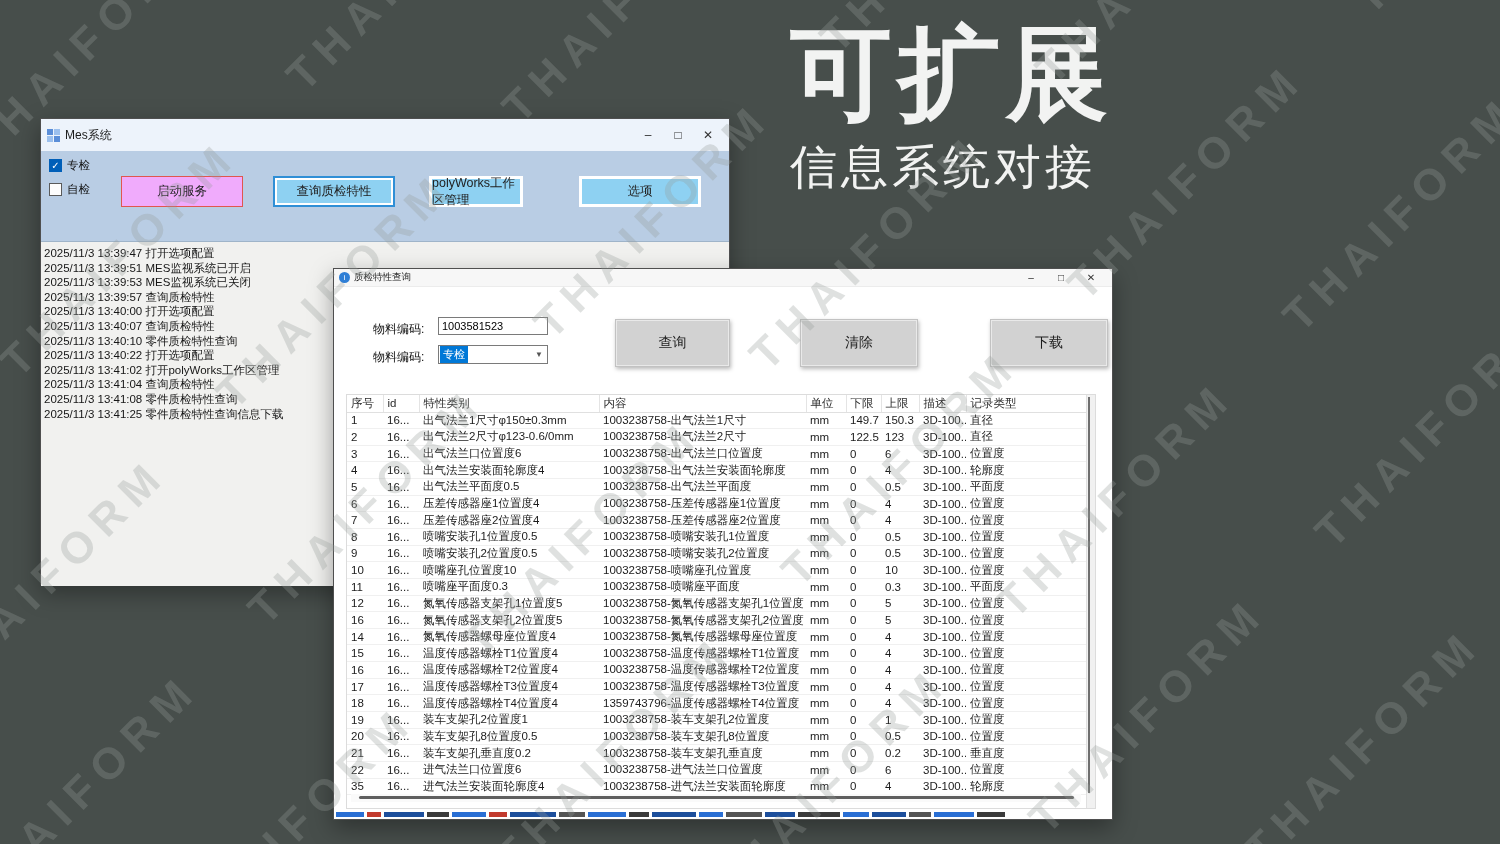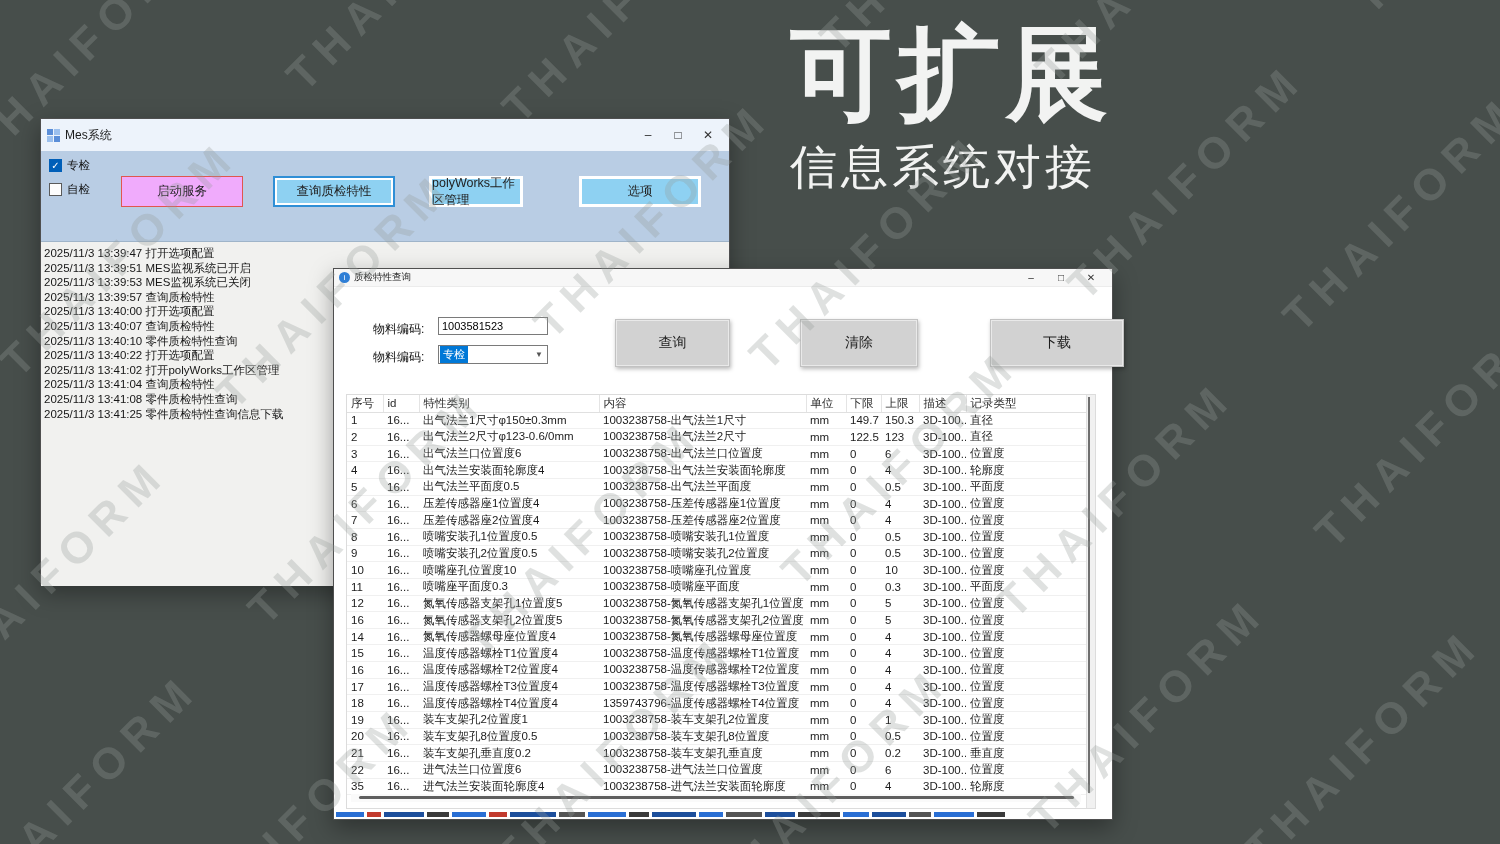--- a/index.html
+++ b/index.html
@@ -77,21 +77,21 @@
               font-family:"Liberation Sans", sans-serif; }
   #combo-type { position:absolute; left:104px; top:76px; width:110px; height:19px;
                 border:1px solid #7a7a7a; background:#fff; display:flex; align-items:center; }
   #combo-sel { background:#0078d7; color:#fff; font-size:11px; padding:1px 3px; margin-left:1px; }
   #combo-arrow { margin-left:auto; margin-right:4px; font-size:8px; color:#555; }
   .q-btn { position:absolute; top:50px; height:48px; background:#d2d2d2; border:1px solid #c2c2c2;
            box-shadow:inset 0 0 0 1px #e9e9e9, 1px 2px 4px rgba(0,0,0,0.28);
            font-size:14px; color:#1c1c1c; display:flex; align-items:center; justify-content:center; cursor:pointer;margin-left:22px; }
   #btn-query { left:259px; width:115px; }
   #btn-clear { left:444px; width:118px; }
-  #btn-down  { left:634px; width:134px; }
+  #btn-down  { left:634px; width:118px; }
 
   
   #tbl-wrap { position:absolute; left:12px; top:125px; width:750px; height:415px;
               border:1px solid #dcdcdc; background:#fff; overflow:hidden; }
   table { border-collapse:collapse; table-layout:fixed; width:740px; }
   th { font-weight:normal; text-align:left; font-size:11.5px; color:#2b2b2b;
        border-right:1px solid #e4e4e4; border-bottom:1px solid #e0e0e0;
        height:17px; padding:0 0 0 4px; white-space:nowrap; overflow:hidden; }
   td { font-size:11.5px; color:#1b1b1b; height:16.65px; padding:0 0 0 4px;
        border-bottom:1px solid #f0f0f0; white-space:nowrap; overflow:hidden; }

